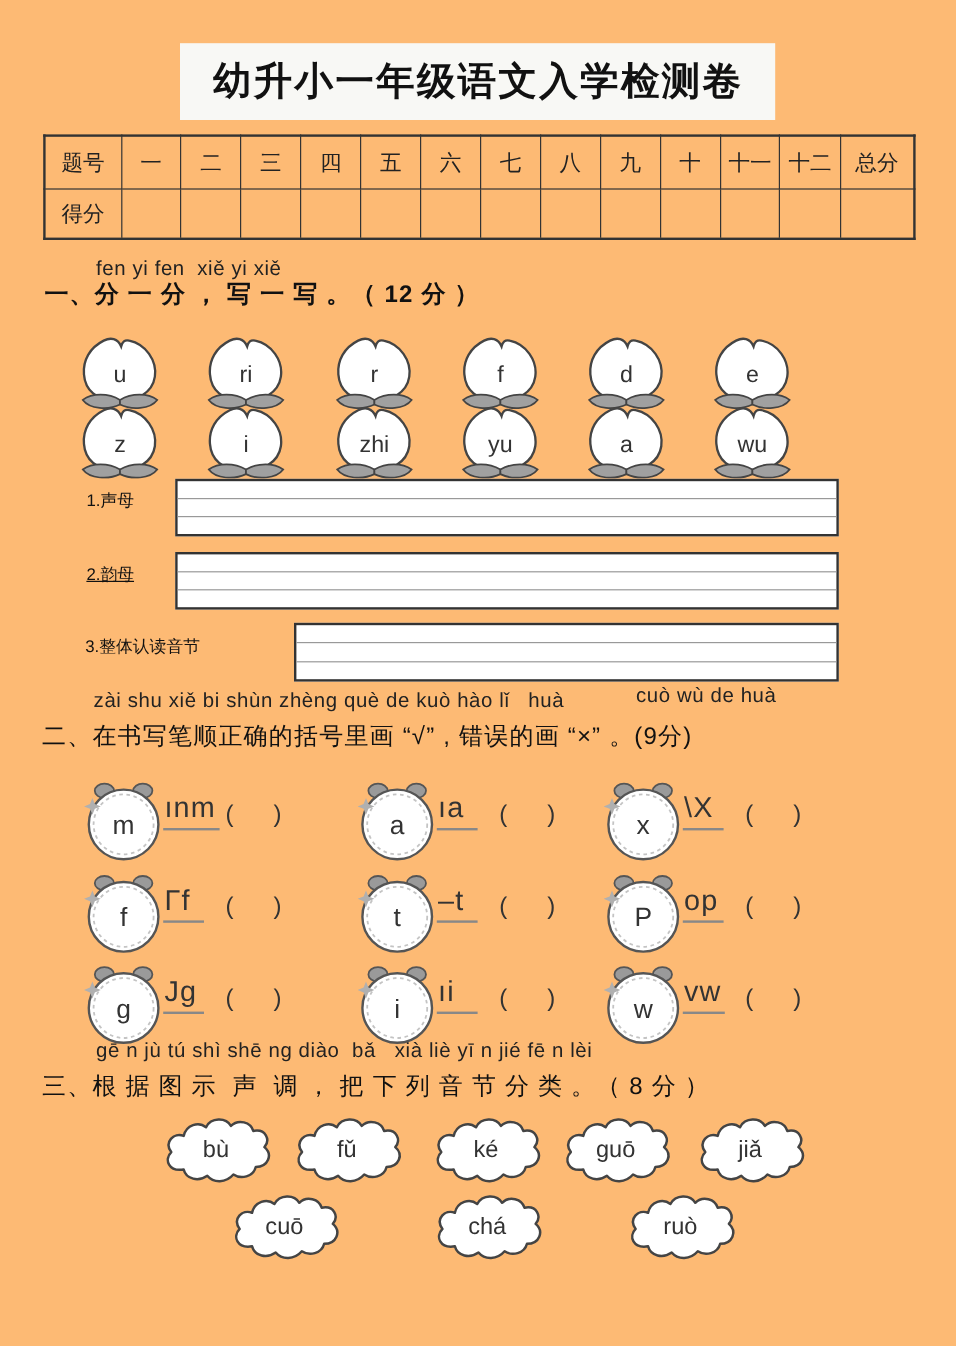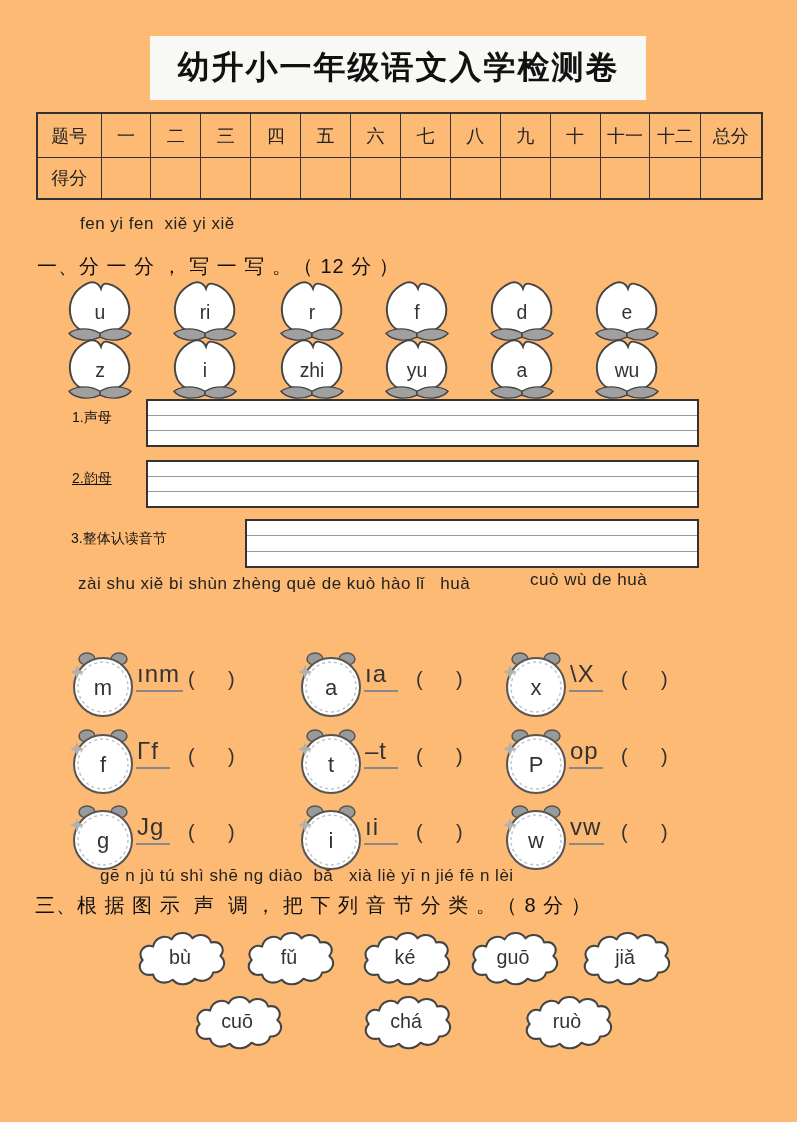--- a/index.html
+++ b/index.html
@@ -88,21 +88,21 @@
       <td></td>
       <td></td>
       <td></td>
       <td></td>
       <td></td>
     </tr>
   </tbody>
     </table>
 
   <div class="abs pinyin" style="left:80px;top:214px;">fen yi fen  xiě yi xiě</div>
-  <div class="abs heading" style="left:37px;top:253px;">一、分 一 分 ， 写 一 写 。（ 12 分 ）</div>
+  <div class="abs heading" style="left:37px;top:232px;font-weight:bold;">一、分 一 分 ， 写 一 写 。（ 12 分 ）</div>
 
   <svg class="abs" style="left:56px;top:279px;" width="88" height="62" viewBox="0 0 88 64">
     <path d="M45 10 C42 3 36 2 30 5 C18 11 12 22 13 34 C14 48 24 56 40 57 C58 58 72 50 74 36 C76 22 66 8 52 5 C48 4 46 6 45 10 Z" fill="#fff" stroke="#444" stroke-width="2"></path>
     <path d="M44 56 C34 50 20 50 12 56 C18 64 34 65 44 60 Z" fill="#a0a0a0" stroke="#444" stroke-width="1.5"></path>
     <path d="M44 56 C54 50 68 50 76 56 C70 64 54 65 44 60 Z" fill="#a0a0a0" stroke="#444" stroke-width="1.5"></path>
     <text x="44" y="41" text-anchor="middle" font-size="20" fill="#333">u</text>
   </svg>
   <svg class="abs" style="left:161px;top:279px;" width="88" height="62" viewBox="0 0 88 64">
     <path d="M45 10 C42 3 36 2 30 5 C18 11 12 22 13 34 C14 48 24 56 40 57 C58 58 72 50 74 36 C76 22 66 8 52 5 C48 4 46 6 45 10 Z" fill="#fff" stroke="#444" stroke-width="2"></path>
     <path d="M44 56 C34 50 20 50 12 56 C18 64 34 65 44 60 Z" fill="#a0a0a0" stroke="#444" stroke-width="1.5"></path>
@@ -184,20 +184,21 @@
   </div>
 
   <div class="abs ans-label" style="left:71px;top:530px;">3.整体认读音节</div>
   <div class="abs ans-box" style="left:245px;top:519px;width:450px;height:45px;">
     <div class="rule-line" style="top:14px;"></div>
     <div class="rule-line" style="top:30px;"></div>
   </div>
 
   <div class="abs pinyin" style="left:78px;top:574px;">zài shu xiě bi shùn zhèng què de kuò hào lǐ   huà</div>
   <div class="abs pinyin" style="left:530px;top:570px;">cuò wù de huà</div>
+  <div class="abs heading" style="left:35px;top:600px;">二、在书写笔顺正确的括号里画 “√” , 错误的画 “×” 。(9分)</div>
 
   <div class="clock" style="left:70px;top:650px;">
     <svg width="66" height="68" viewBox="0 0 66 68">
       <ellipse cx="17" cy="9" rx="8" ry="6" fill="#9a9a9a" stroke="#555" stroke-width="1.5"></ellipse>
       <ellipse cx="49" cy="9" rx="8" ry="6" fill="#9a9a9a" stroke="#555" stroke-width="1.5"></ellipse>
       <circle cx="33" cy="37" r="29" fill="#fff" stroke="#555" stroke-width="2"></circle>
       <circle cx="33" cy="37" r="25" fill="none" stroke="#c4c4c4" stroke-width="1.5" stroke-dasharray="3,3"></circle>
       <path d="M7 15 L9 20 L14 22 L9 24 L7 29 L5 24 L0 22 L5 20 Z" fill="#b0b0b0"></path>
       <text x="33" y="45" text-anchor="middle" font-size="22" fill="#333">m</text>
     </svg>
@@ -296,21 +297,21 @@
       <ellipse cx="49" cy="9" rx="8" ry="6" fill="#9a9a9a" stroke="#555" stroke-width="1.5"></ellipse>
       <circle cx="33" cy="37" r="29" fill="#fff" stroke="#555" stroke-width="2"></circle>
       <circle cx="33" cy="37" r="25" fill="none" stroke="#c4c4c4" stroke-width="1.5" stroke-dasharray="3,3"></circle>
       <path d="M7 15 L9 20 L14 22 L9 24 L7 29 L5 24 L0 22 L5 20 Z" fill="#b0b0b0"></path>
       <text x="33" y="45" text-anchor="middle" font-size="22" fill="#333">w</text>
     </svg>
     <span class="strokes">vw</span>
     <span class="paren">(      )</span>
   </div>
 
-  <div class="abs pinyin" style="left:80px;top:866px;margin-left:20px;">gē n jù tú shì shē ng diào  bǎ   xià liè yī n jié fē n lèi</div>
+  <div class="abs pinyin" style="left:80px;top:866px;">gē n jù tú shì shē ng diào  bǎ   xià liè yī n jié fē n lèi</div>
   <div class="abs heading" style="left:35px;top:892px;">三、根 据 图 示  声  调 ， 把 下 列 音 节 分 类 。（ 8 分 ）</div>
 
   <svg class="cloud" style="left:132px;top:929px;" viewBox="0 0 92 56">
     <path d="M20 44 C8 46 4 36 10 30 C4 22 12 14 20 17 C22 8 32 5 38 10 C42 2 54 2 58 9 C64 3 74 6 76 13 C86 11 90 20 85 26 C92 32 88 42 78 42 C76 50 66 52 60 48 C54 55 44 55 39 49 C32 54 22 52 20 44 Z" fill="#fff" stroke="#444" stroke-width="2" stroke-linejoin="round"></path>
     <text x="46" y="34" text-anchor="middle" font-size="19" fill="#333">bù</text>
   </svg>
   <svg class="cloud" style="left:241px;top:929px;" viewBox="0 0 92 56">
     <path d="M20 44 C8 46 4 36 10 30 C4 22 12 14 20 17 C22 8 32 5 38 10 C42 2 54 2 58 9 C64 3 74 6 76 13 C86 11 90 20 85 26 C92 32 88 42 78 42 C76 50 66 52 60 48 C54 55 44 55 39 49 C32 54 22 52 20 44 Z" fill="#fff" stroke="#444" stroke-width="2" stroke-linejoin="round"></path>
     <text x="46" y="34" text-anchor="middle" font-size="19" fill="#333">fǔ</text>
   </svg>

